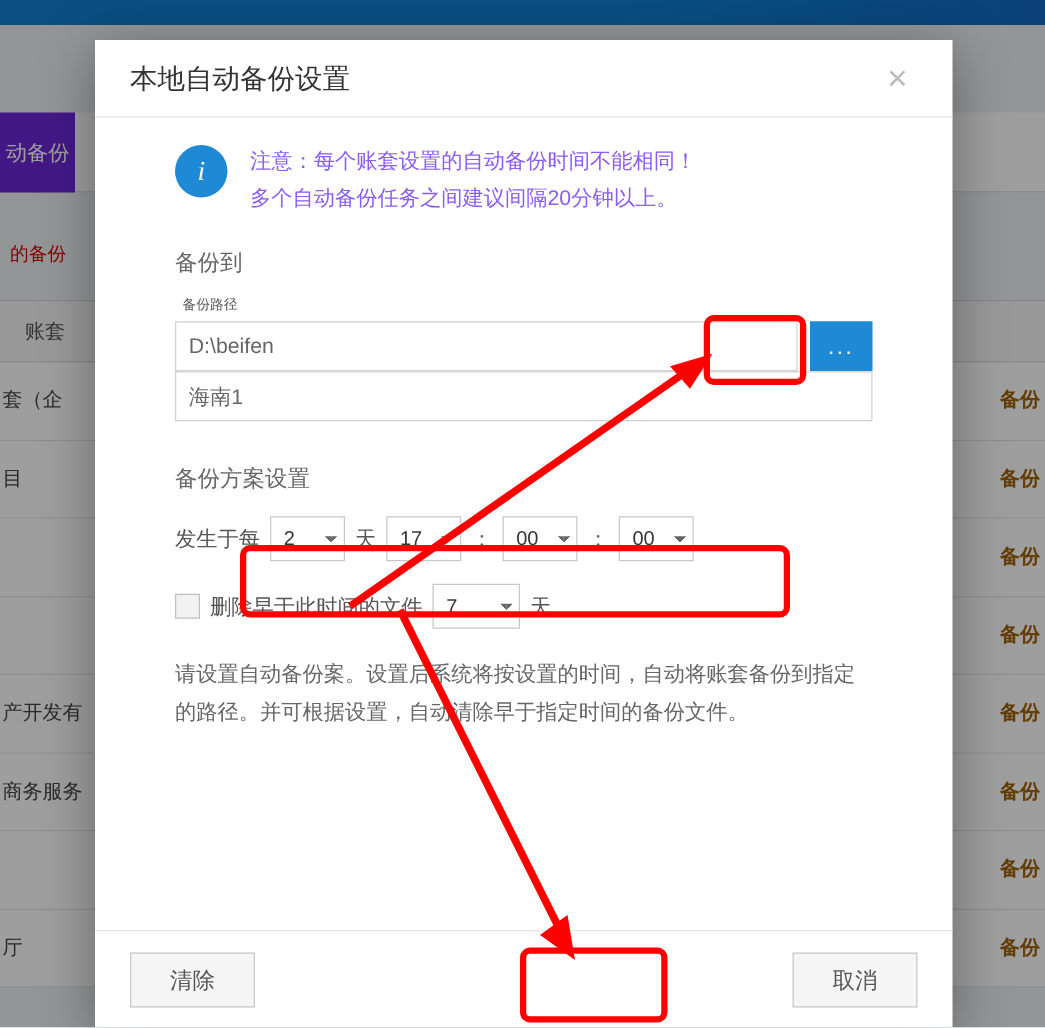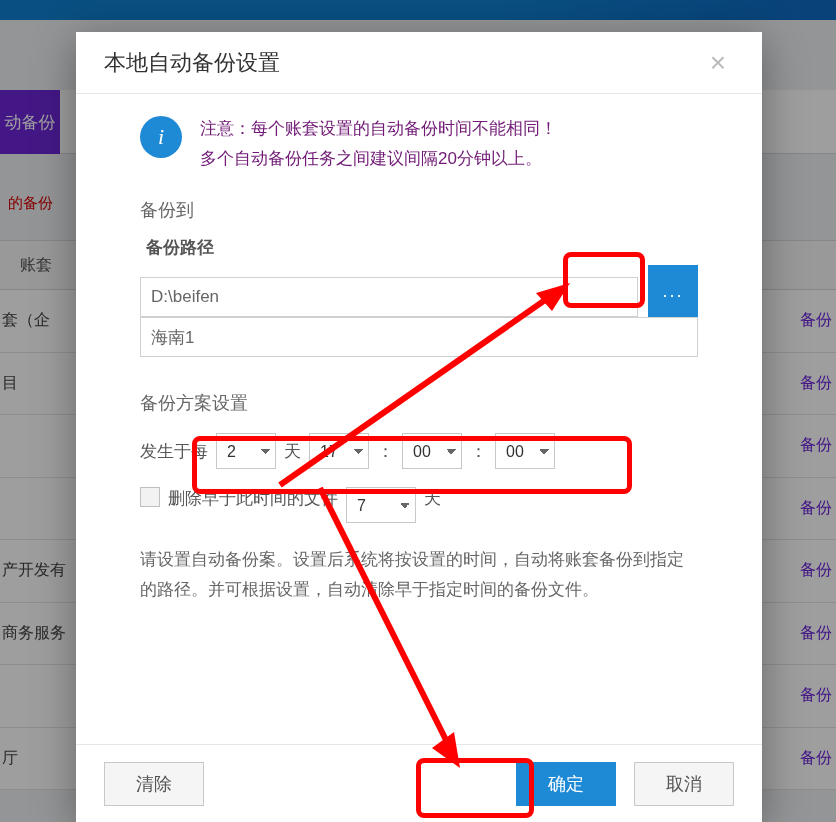--- a/index.html
+++ b/index.html
@@ -33,21 +33,21 @@
   padding-left: 20px; color: #555;
 }
 .bg-th-left { flex: 1; }
 .bg-th-right { width: 140px; text-align: left; }
 .bg-row {
   height: 62.5px; border-bottom: 1px solid #e5e5e5; background: #fff;
   display: flex; align-items: center; padding-left: 2px; color: #444;
 }
 .bg-row span:first-child { flex: 1; }
 .bg-row-time { width: 150px; color: #333; }
-.bg-row-action { width: 36px; color: #6d28d9; }
+.bg-row-action { width: 36px; color: #a16207; font-weight: bold; }
 .overlay { position: absolute; inset: 0; background: rgba(0,0,0,0.38); }
 
 
 .modal {
   position: absolute; top: 32px; left: 76px;
   width: 686px; height: 790px;
   background: #fff;
   box-shadow: 0 8px 40px rgba(0,0,0,0.35);
 }
 .modal-header {
@@ -63,31 +63,31 @@
 .modal-body { padding: 20px 64px 10px 64px; color: #555; }
 
 .notice { display: flex; gap: 18px; }
 .info-icon {
   width: 42px; height: 42px; border-radius: 50%;
   background: #1e8ad6; color: #fff; font-family: Georgia, serif;
   font-style: italic; font-size: 22px;
   display: flex; align-items: center; justify-content: center;
   flex-shrink: 0; margin-top: 2px;
 }
-.notice-text { line-height: 30px; font-size: 17px; color: #701a75; }
+.notice-text { line-height: 30px; font-size: 17px; color: #8b5cf6; }
 
 .section-label { margin-top: 24px; font-size: 18px; color: #666; }
-.field-label { margin: 14px 0 6px 6px; font-size: 17px; color: #555; font-weight: bold; }
+.field-label { margin: 14px 0 6px 6px; font-size: 11px; color: #555; }
 
 .inp {
   width: 100%; height: 40px; border: 1px solid #d0d0d0;
   padding: 0 10px; font-size: 17px; color: #666; background: #fff;
 }
 .path-row { display: flex; gap: 10px; align-items: stretch; }
-.path-row .inp { flex: 1; margin-top: 12px; }
+.path-row .inp { flex: 1; }
 .browse-btn {
   width: 50px; background: #1e8ad6; color: #fff;
   border: none; font-size: 18px; letter-spacing: 2px;
   display: flex; align-items: center; justify-content: center;
   cursor: pointer;
 }
 .filename-row { display: flex; align-items: center; }
 .filename-row .inp { flex: 1; }
 
 .sched-row { margin-top: 18px; display: flex; align-items: center; gap: 8px; font-size: 17px; color: #555; }
@@ -96,21 +96,21 @@
   padding: 0 22px 0 10px; font-size: 16px; color: #333;
   appearance: none; -webkit-appearance: none;
   background-image: linear-gradient(45deg, transparent 50%, #666 50%), linear-gradient(135deg, #666 50%, transparent 50%);
   background-position: right 10px top 15px, right 5px top 15px;
   background-size: 5px 5px, 5px 5px;
   background-repeat: no-repeat;
 }
 .sel-sm { width: 60px; }
 .sel-md { width: 70px; }
 
-.del-row { margin-top: 18px; display: flex; gap: 8px; font-size: 17px; color: #555; }
+.del-row { margin-top: 18px; display: flex; align-items: center; gap: 8px; font-size: 17px; color: #555; }
 .chk { width: 20px; height: 20px; border: 1px solid #c0c0c0; background: #f2f2f2; }
 
 .helptext { margin-top: 22px; color: #666; line-height: 30px; font-size: 17px; }
 
 .modal-footer {
   position: absolute; left: 0; right: 0; bottom: 0;
   height: 78px; border-top: 1px solid #e6e6e6;
   display: flex; align-items: center; padding: 0 28px; gap: 18px;
 }
 .footer-spacer { flex: 1; }
@@ -246,21 +246,20 @@
       <span>天</span>
     </div>
 
     <div class="helptext">请设置自动备份案。设置后系统将按设置的时间，自动将账套备份到指定的路径。并可根据设置，自动清除早于指定时间的备份文件。</div>
 
   </div>
 
   <div class="modal-footer">
     <button class="btn">清除</button>
     <span class="footer-spacer"></span>
-    <button class="btn btn-primary">确定</button>
     <button class="btn">取消</button>
   </div>
 </div>
 
 <div class="anno-box" style="top:252px; left:563px; width:82px; height:56px;"></div>
 <div class="anno-box" style="top:436px; left:192px; width:440px; height:58px;"></div>
 <div class="anno-box" style="top:758px; left:416px; width:118px; height:60px;"></div>
 
 <svg class="arrow" style="top:275px; left:262px; width:320px; height:220px;" viewBox="0 0 320 220">
   <line x1="18" y1="210" x2="296" y2="16" stroke="#f00" stroke-width="6"></line>

